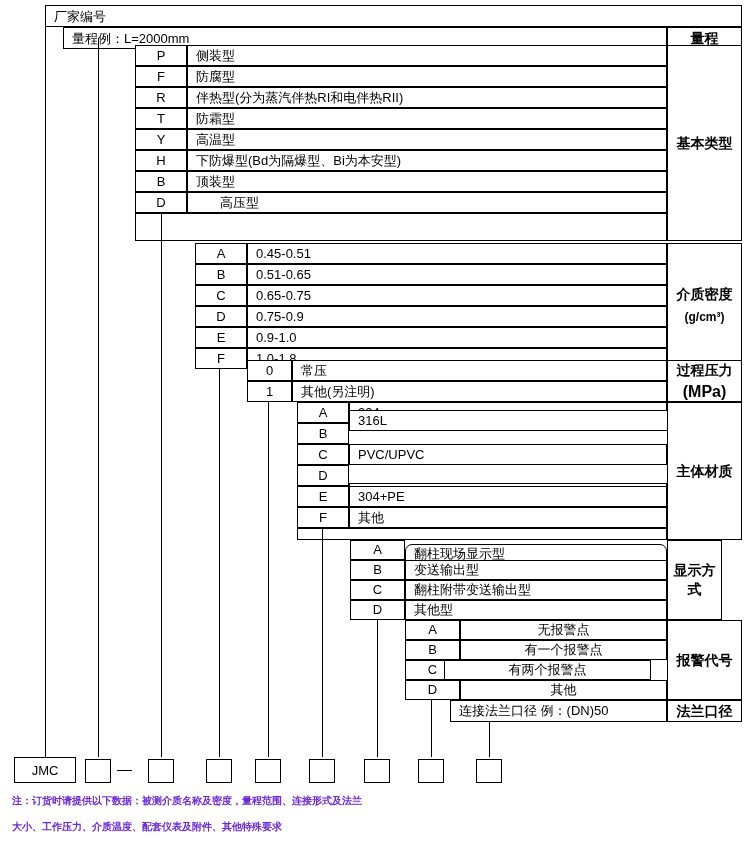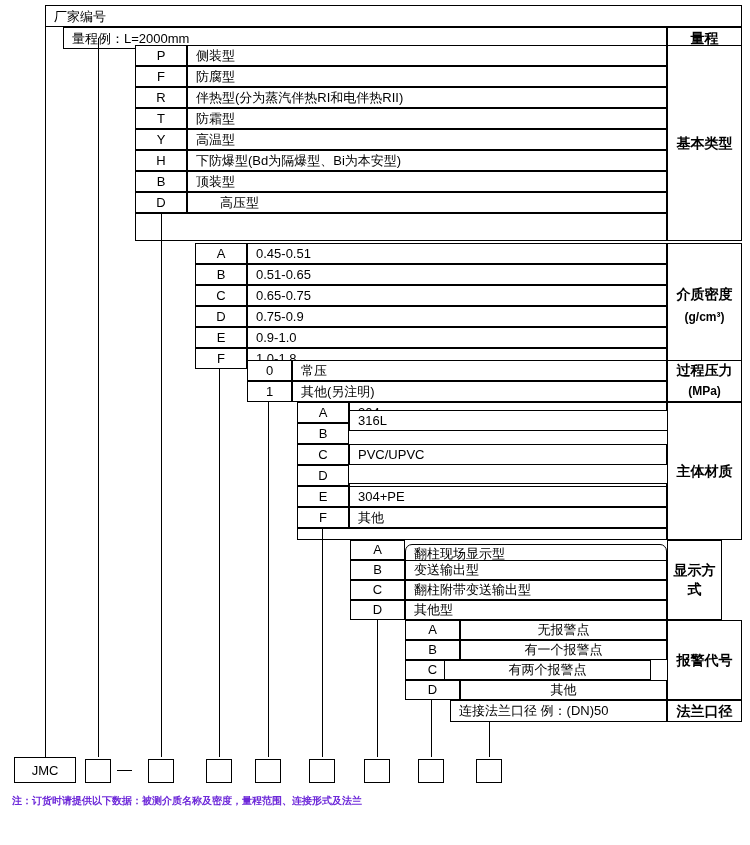--- a/index.html
+++ b/index.html
@@ -152,21 +152,21 @@
   </div>
 
   <div class="box cell-code" style="left:247px;top:360px;width:45px;height:21px;line-height:19px;"><span>0</span></div>
   <div class="box cell-txt" style="left:292px;top:360px;width:375px;height:21px;line-height:19px;"><span>常压</span></div>
 
   <div class="box cell-code" style="left:247px;top:381px;width:45px;height:21px;line-height:19px;"><span>1</span></div>
   <div class="box cell-txt" style="left:292px;top:381px;width:375px;height:21px;line-height:19px;"><span>其他(另注明)</span></div>
 
   <div class="box cell-right" style="left:667px;top:360px;width:75px;height:42px;">
     <span>过程压力</span>
-    <span style="font-weight:bold;font-size:12px;margin-top:2px;">(MPa)</span>
+    <span style="font-weight:bold;font-size:16px;margin-top:2px;">(MPa)</span>
   </div>
 
   <div class="box cell-code" style="left:297px;top:402px;width:52px;height:21px;line-height:19px;"><span>A</span></div>
   <div class="box cell-txt" style="left:349px;top:402px;width:318px;height:21px;line-height:19px;"><span>304</span></div>
 
   <div class="box cell-code" style="left:297px;top:423px;width:52px;height:21px;line-height:19px;"><span>B</span></div>
   <div class="box cell-txt" style="left:349px;top:410px;width:338px;height:21px;line-height:19px;"><span>316L</span></div>
 
   <div class="box cell-code" style="left:297px;top:444px;width:52px;height:21px;line-height:19px;"><span>C</span></div>
   <div class="box cell-txt" style="left:349px;top:444px;width:318px;height:21px;line-height:19px;"><span>PVC/UPVC</span></div>
@@ -259,15 +259,16 @@
     </div>
   <div class="codebox" style="left:418px;top:759px;width:26px;">
       <span></span>
     </div>
   <div class="codebox" style="left:476px;top:759px;width:26px;">
       <span></span>
     </div>
 
   <div class="note">
     <div>注：订货时请提供以下数据：被测介质名称及密度，量程范围、连接形式及法兰</div>
+    <div>大小、工作压力、介质温度、配套仪表及附件、其他特殊要求</div>
   </div>
 
 </div>
 
 </body></html>

